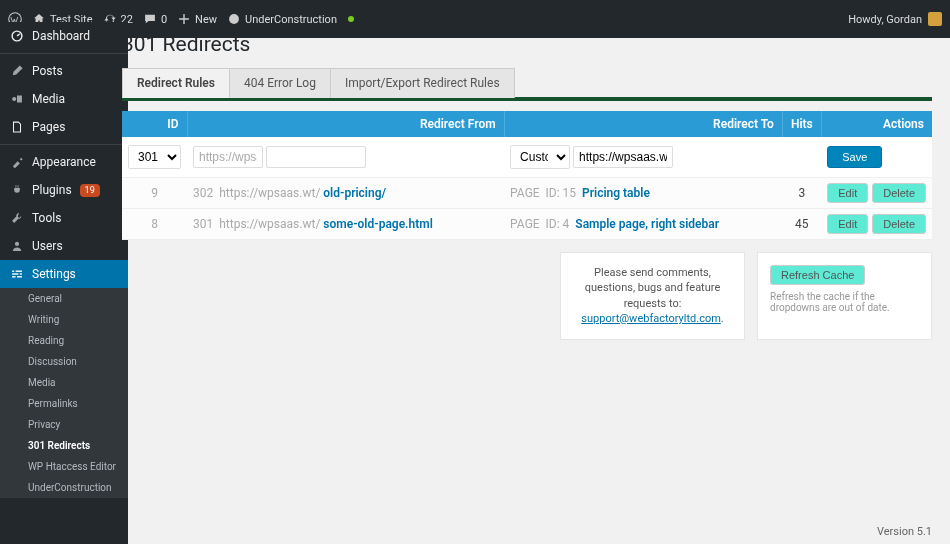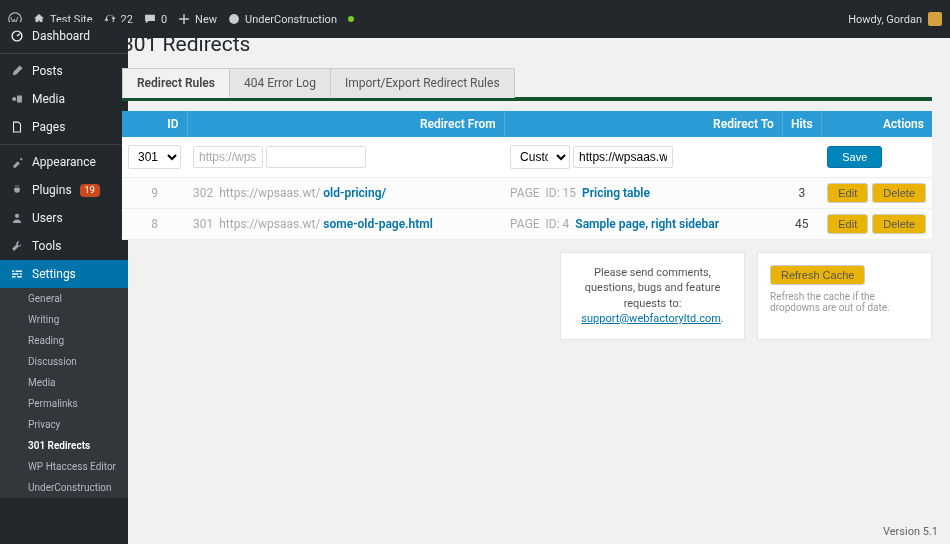--- a/index.html
+++ b/index.html
@@ -40,33 +40,33 @@
 
 .rules-table { width: 100%; border-collapse: collapse; margin-top: 10px; font-size: 12px; }
 .rules-table th { background: #2a9bd5; color: #fff; text-align: right; padding: 6px 8px; font-weight: 600; border-right: 1px solid #4fabdb; }
 .rules-table th:last-child { border-right: none; }
 .rules-table td { padding: 5px 6px; border-bottom: 1px solid #eee; vertical-align: middle; background: #fff; }
 .rules-table .filter-row td { background: #fff; padding: 8px 6px; }
 .rules-table .data-row td { background: #fcfcfc; }
 .muted { color: #aaa; }
 .link-blue { color: #0073aa; font-weight: 600; }
 select, input[type=text] { border: 1px solid #ddd; padding: 3px 5px; font-size: 12px; border-radius: 2px; background: #fff; }
-.btn { border: 1px solid #ccc; background: #eab308; padding: 3px 10px; font-size: 11px; border-radius: 3px; cursor: pointer; color: #555; }
+.btn { border: 1px solid #ccc; background: #5eead4; padding: 3px 10px; font-size: 11px; border-radius: 3px; cursor: pointer; color: #555; }
 .btn-primary { background: #0085ba; border-color: #0073aa; color: #fff; padding: 4px 14px; }
 .actions-cell { display: flex; gap: 4px; }
 
 
 .lower { display: flex; gap: 12px; margin-top: 12px; }
 .card { background: #fff; border: 1px solid #e5e5e5; padding: 12px; font-size: 11px; }
 .refresh-card { width: 175px; }
 .refresh-card .hint { color: #999; font-size: 10px; margin-top: 6px; }
 .support-card { margin-left: auto; width: 185px; text-align: center; color: #555; line-height: 1.4; font-size: 11px; }
 .support-card a { color: #0073aa; text-decoration: underline; }
 
-.footer-version { position: absolute; right: 12px; bottom: 6px; font-size: 11px; color: #666; }
+.footer-version { position: absolute; right: 18px; bottom: 6px; font-size: 11px; color: #666; }
 </style>
 </head>
 <body>
 
 <div class="topbar">
   <div class="left">
     <span class="item">
         <svg viewBox="0 0 20 20">
           <circle cx="10" cy="10" r="9" fill="none" stroke="#ccc" stroke-width="1.5"></circle>
           <path d="M4 7l3 9 2-6 2 6 3-9" stroke="#ccc" stroke-width="1.2" fill="none"></path>
@@ -145,30 +145,30 @@
     </div>
   <div class="menu-item">
       <svg viewBox="0 0 20 20">
         <path d="M8 3v4H6v3a4 4 0 008 0V7h-2V3h-1v4h-2V3z"></path>
       </svg>
       <span>Plugins</span>
       <span class="badge">19</span>
     </div>
   <div class="menu-item">
       <svg viewBox="0 0 20 20">
+        <path d="M13 3a4 4 0 00-4 5L3 14l3 3 6-6a4 4 0 004-4l-3 3-2-2z"></path>
+      </svg>
+      <span>Tools</span>
+    </div>
+  <div class="menu-item">
+      <svg viewBox="0 0 20 20">
         <circle cx="10" cy="7" r="3"></circle>
         <path d="M4 17c0-3 3-5 6-5s6 2 6 5z"></path>
       </svg>
       <span>Users</span>
-    </div>
-  <div class="menu-item">
-      <svg viewBox="0 0 20 20">
-        <path d="M13 3a4 4 0 00-4 5L3 14l3 3 6-6a4 4 0 004-4l-3 3-2-2z"></path>
-      </svg>
-      <span>Tools</span>
     </div>
   <div class="menu-item sel">
       <svg viewBox="0 0 20 20">
         <rect x="3" y="5" width="3" height="2"></rect>
         <rect x="8" y="5" width="9" height="2"></rect>
         <rect x="3" y="9" width="9" height="2"></rect>
         <rect x="14" y="9" width="3" height="2"></rect>
         <rect x="3" y="13" width="5" height="2"></rect>
         <rect x="10" y="13" width="7" height="2"></rect>
       </svg>

